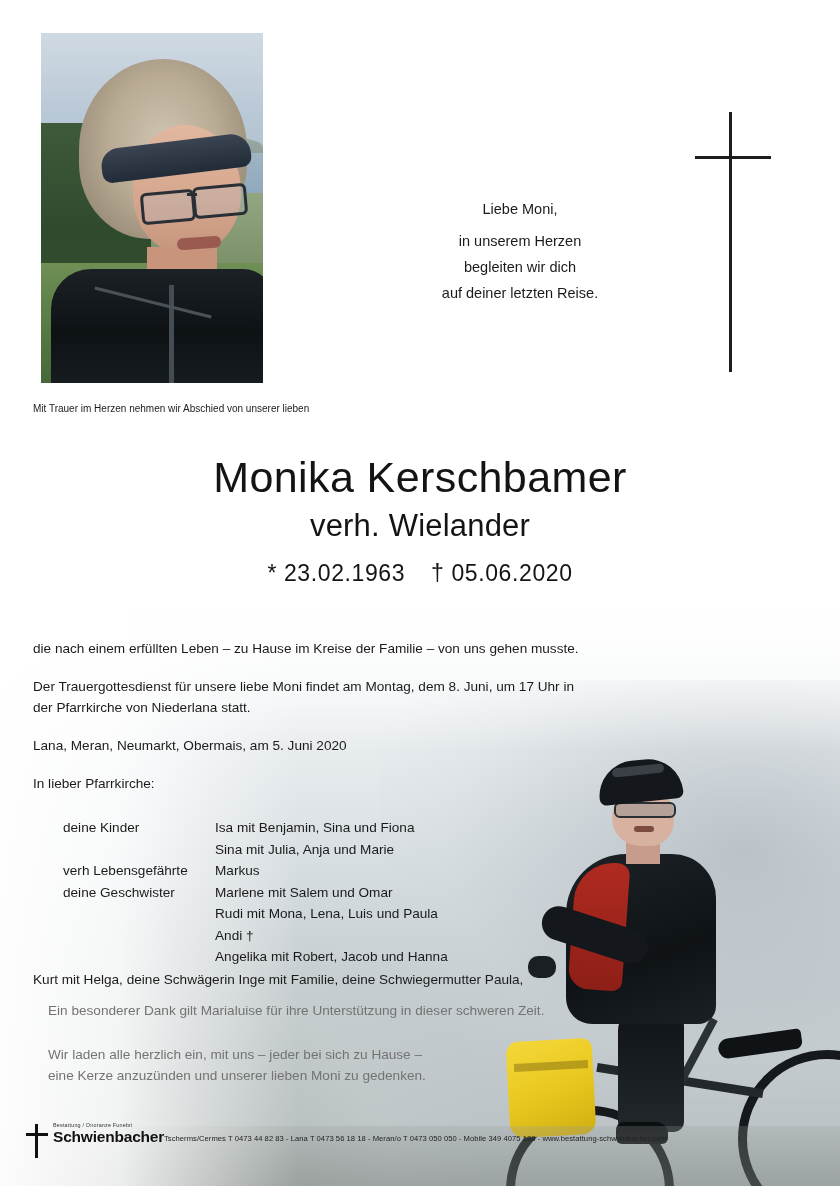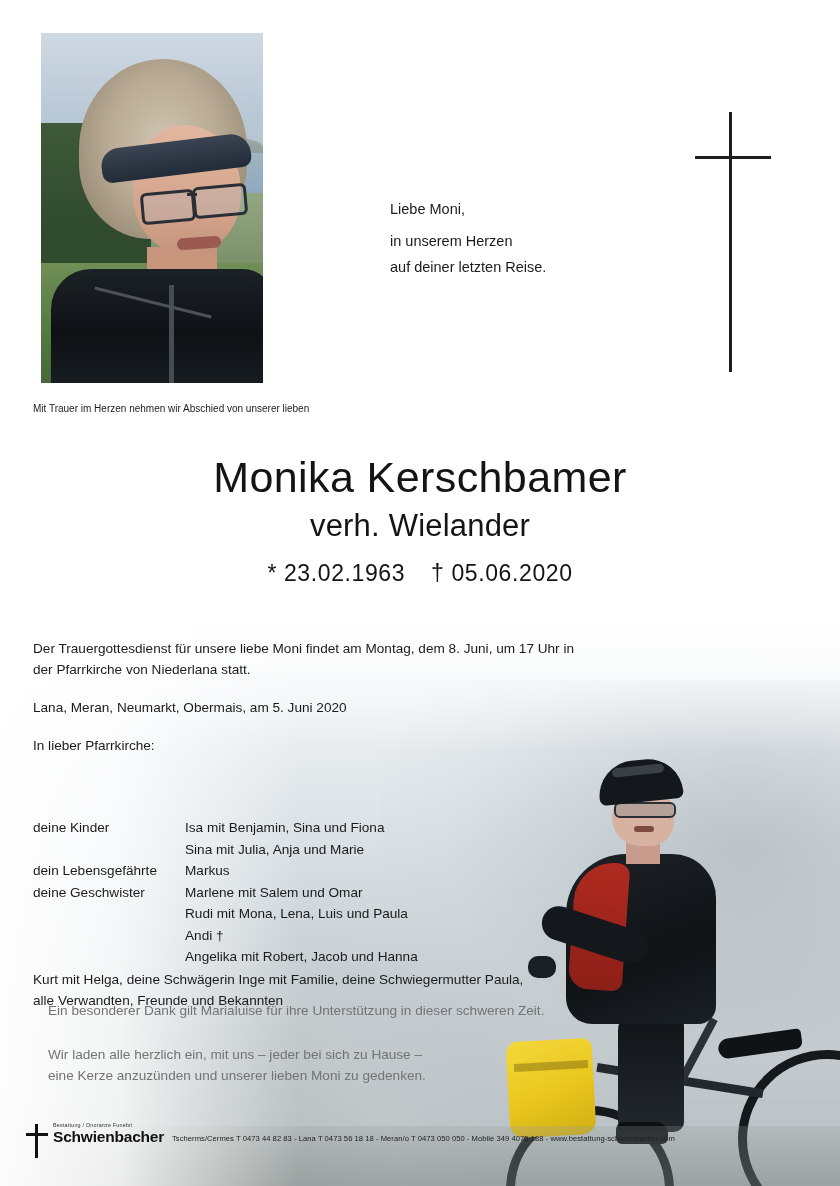--- a/index.html
+++ b/index.html
@@ -328,20 +328,21 @@
     width: 76px; height: 3px;
     background: #1d1d1d;
   }
 
   
   .verse {
     position: absolute;
     left: 390px;
     top: 196px;
     width: 260px;
+    text-align: center;
     font-size: 14.5px;
     line-height: 26px;
     color: #1b1b1b;
   }
   .verse .l1 { margin-bottom: 6px; }
 
   
   .intro {
     position: absolute;
     left: 33px;
@@ -393,21 +394,21 @@
   
   .family {
     position: absolute;
     left: 33px;
     top: 817px;
     width: 620px;
     font-size: 13.6px;
     line-height: 21.5px;
     color: #1b1b1b;
   }
-  .fam-row { display: flex; }
+  .fam-row { display: flex; margin-left: 30px; }
   .fam-label { width: 152px; flex: 0 0 152px; }
   .fam-value { flex: 1 1 auto; }
   .fam-wide { margin-top: 1px; }
 
   .closing {
     position: absolute;
     left: 48px;
     top: 1000px;
     width: 560px;
     font-size: 13.6px;
@@ -456,21 +457,21 @@
     font-weight: bold;
     color: #111;
     letter-spacing: -0.2px;
     line-height: 16px;
   }
   .footer-contact {
     flex: 1 1 auto;
     font-size: 7.6px;
     color: #222;
     padding-bottom: 2px;
-    padding-left: 24px;
+    padding-left: 16px;
     letter-spacing: 0.05px;
   }
 </style>
 </head>
 <body>
 
 <div id="page">
 
   <div class="bg-photo">
     <div class="bg-sky"></div>
@@ -525,70 +526,71 @@
   </div>
 
   <div class="cross">
     <div class="cross-v"></div>
     <div class="cross-h"></div>
   </div>
 
   <div class="verse">
     <div class="l1">Liebe Moni,</div>
     <div>in unserem Herzen</div>
+    <div>begleiten wir dich</div>
     <div>auf deiner letzten Reise.</div>
   </div>
 
   <div class="intro">Mit Trauer im Herzen nehmen wir Abschied von unserer lieben</div>
 
   <div class="name-block">
     <div class="name-main">Monika Kerschbamer</div>
     <div class="name-sub">verh. Wielander</div>
     <div class="dates">
       <span>* 23.02.1963</span><span class="gap"></span><span>† 05.06.2020</span>
     </div>
   </div>
 
   <div class="body-text">
+    <p>die nach einem erfüllten Leben – zu Hause im Kreise der Familie – von uns gehen musste.</p>
     <p>Der Trauergottesdienst für unsere liebe Moni findet am Montag, dem 8. Juni, um 17 Uhr in der Pfarrkirche von Niederlana statt.</p>
     <p>Lana, Meran, Neumarkt, Obermais, am 5. Juni 2020</p>
     <p class="tight">In lieber Pfarrkirche:</p>
   </div>
 
   <div class="family">
     <div class="fam-row">
       <div class="fam-label">deine Kinder</div>
       <div class="fam-value">Isa mit Benjamin, Sina und Fiona</div>
     </div>
     <div class="fam-row">
       <div class="fam-label"></div>
       <div class="fam-value">Sina mit Julia, Anja und Marie</div>
     </div>
     <div class="fam-row">
-      <div class="fam-label">dein Lebensgefährte</div>
+      <div class="fam-label">verh Lebensgefährte</div>
       <div class="fam-value">Markus</div>
     </div>
     <div class="fam-row">
       <div class="fam-label">deine Geschwister</div>
       <div class="fam-value">Marlene mit Salem und Omar</div>
     </div>
     <div class="fam-row">
       <div class="fam-label"></div>
       <div class="fam-value">Rudi mit Mona, Lena, Luis und Paula</div>
     </div>
     <div class="fam-row">
       <div class="fam-label"></div>
       <div class="fam-value">Andi †</div>
     </div>
     <div class="fam-row">
       <div class="fam-label"></div>
       <div class="fam-value">Angelika mit Robert, Jacob und Hanna</div>
     </div>
     <div class="fam-wide">Kurt mit Helga, deine Schwägerin Inge mit Familie, deine Schwiegermutter Paula,</div>
-    <div>alle Verwandten, Freunde und Bekannten</div>
   </div>
 
   <div class="closing">
     <p>Ein besonderer Dank gilt Marialuise für ihre Unterstützung in dieser schweren Zeit.</p>
     <p class="last">Wir laden alle herzlich ein, mit uns – jeder bei sich zu Hause –</p>
     <p class="last">eine Kerze anzuzünden und unserer lieben Moni zu gedenken.</p>
   </div>
 
   <div class="footer">
     <div class="logo">

